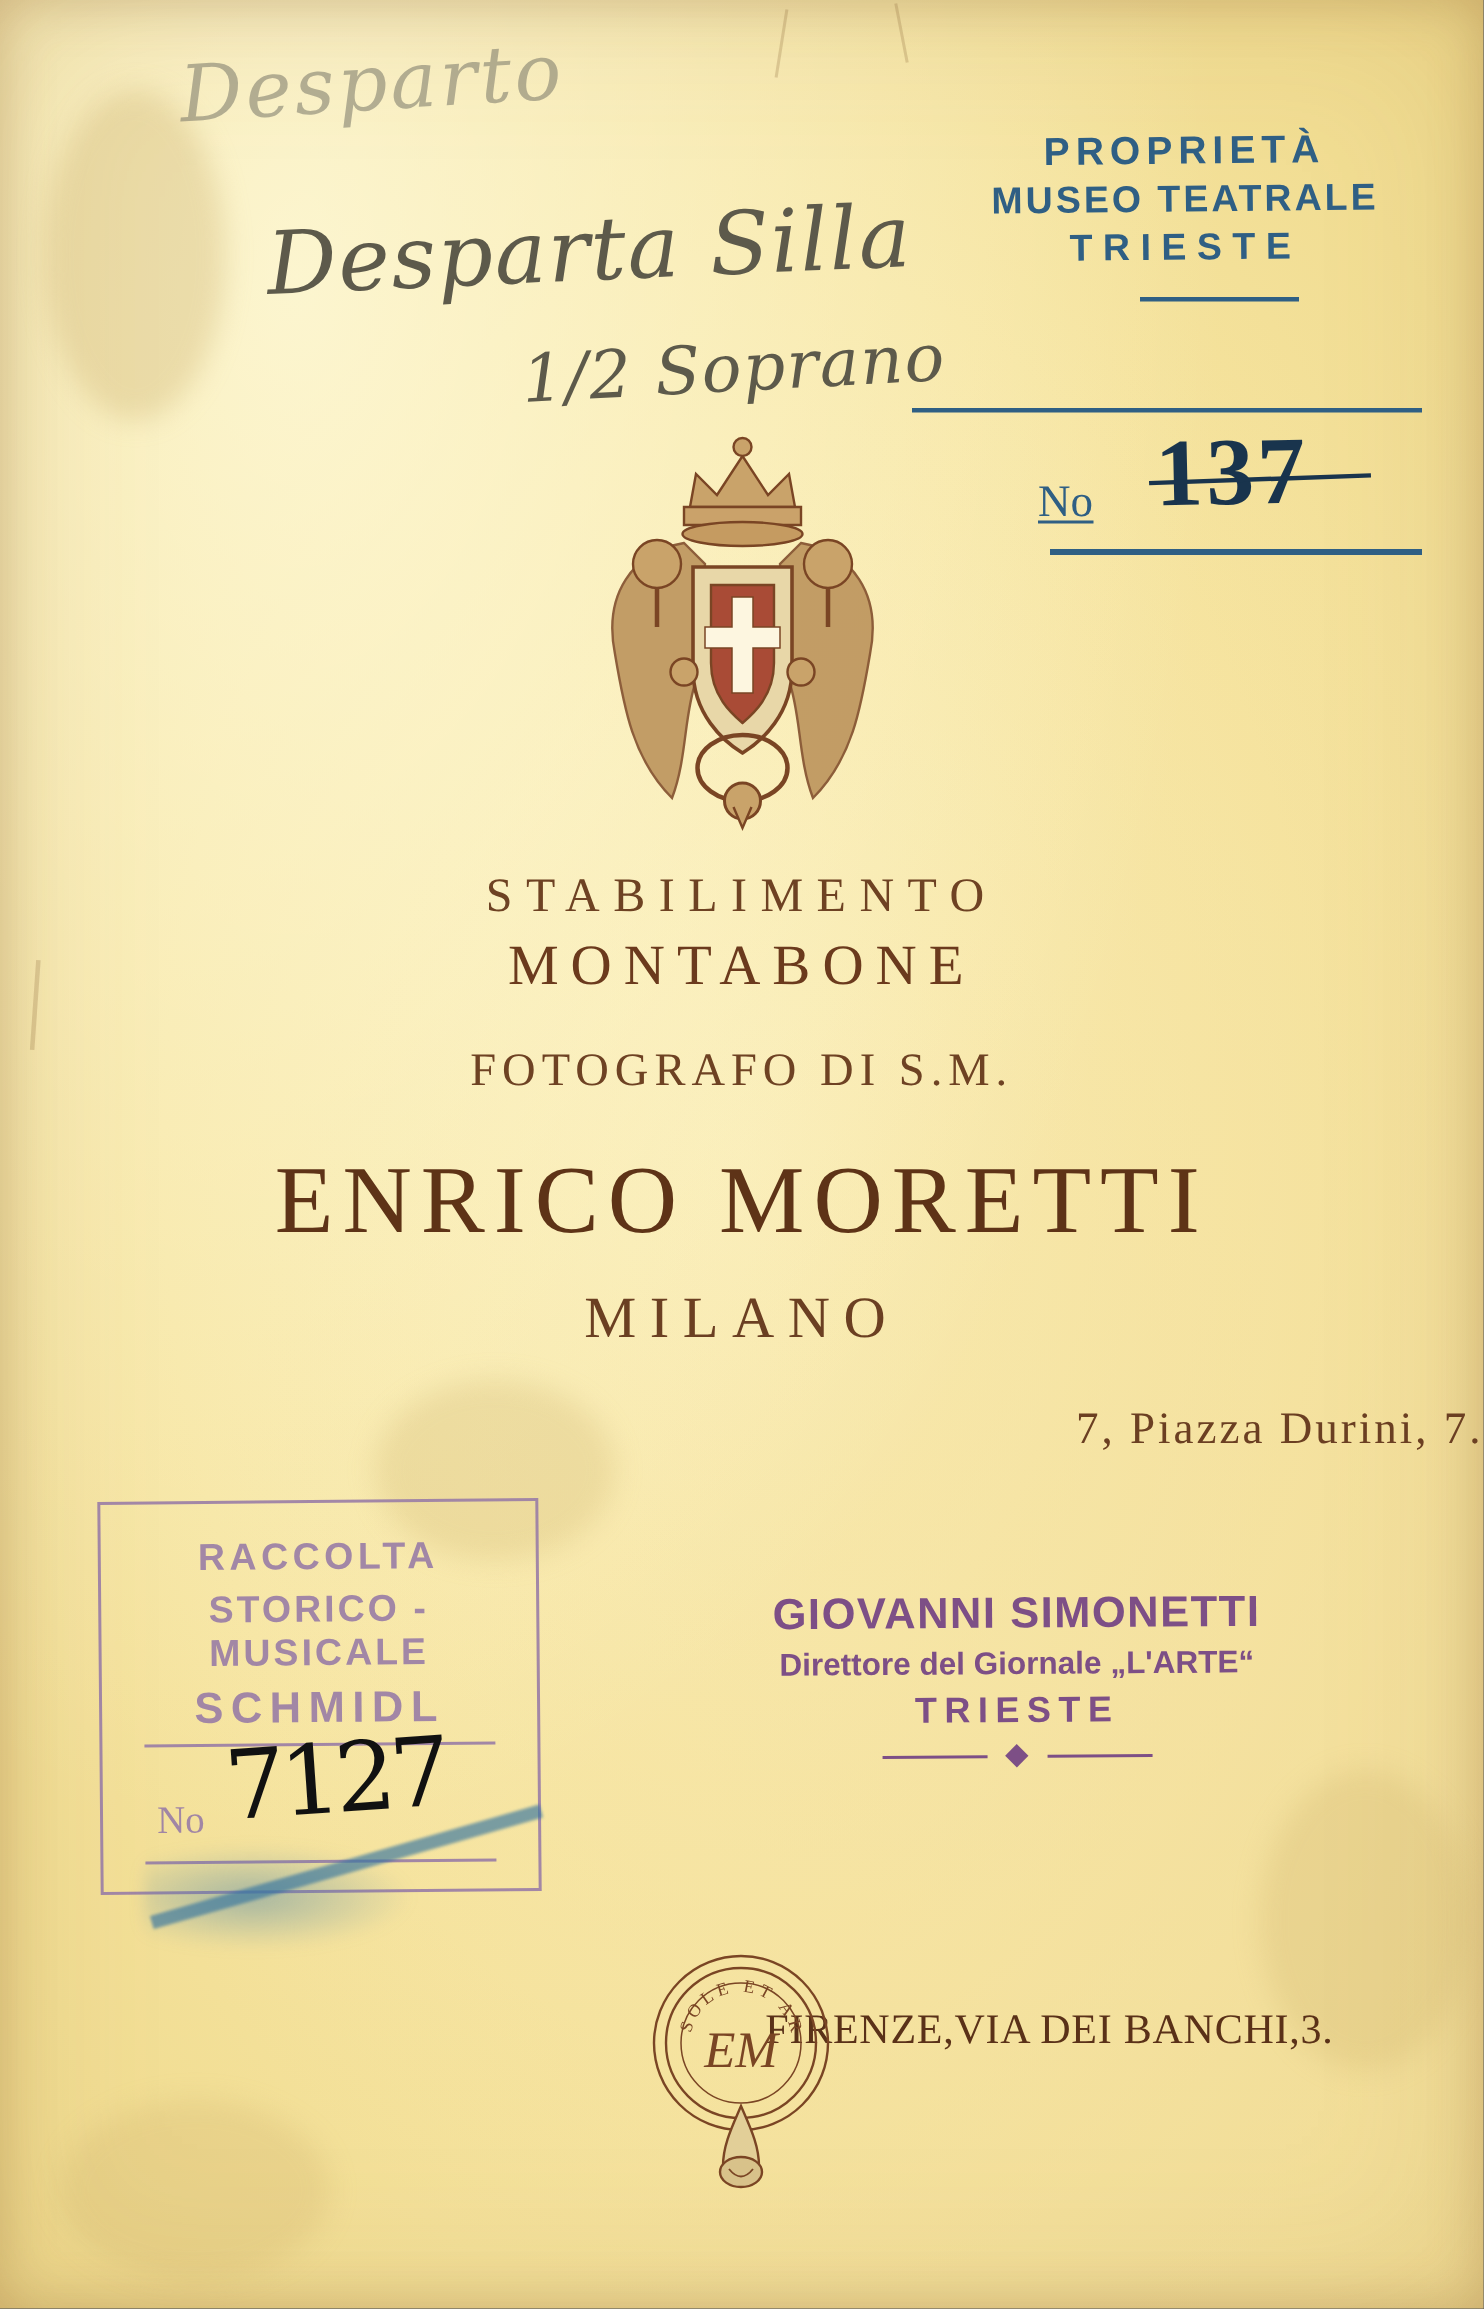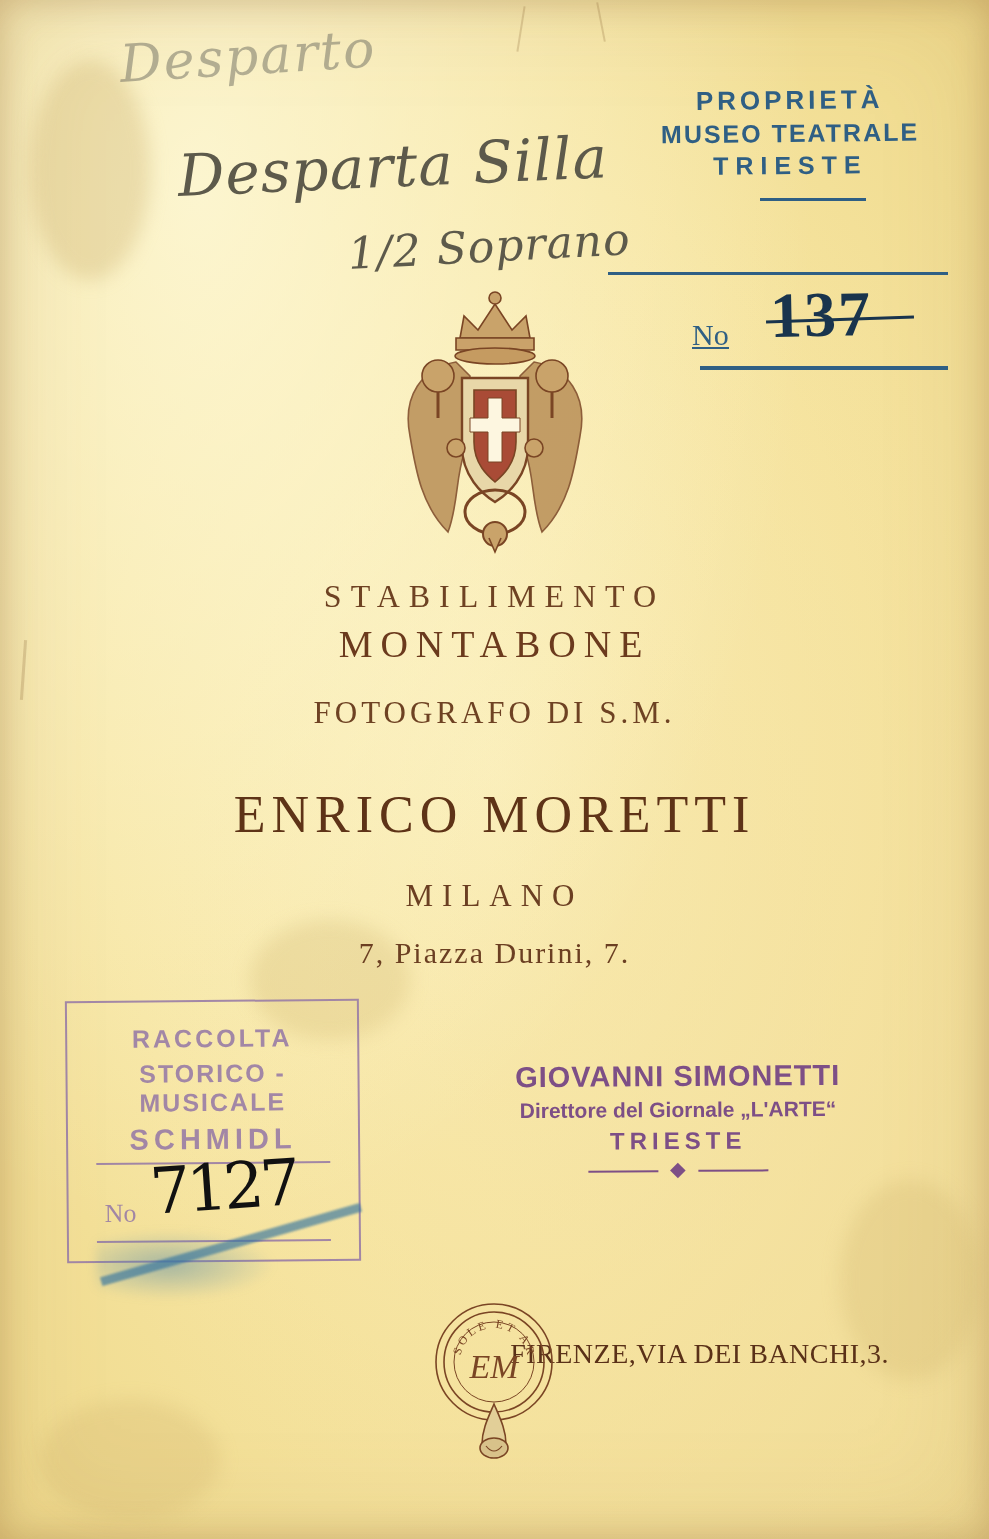--- a/index.html
+++ b/index.html
@@ -168,36 +168,37 @@
     letter-spacing: 4px;
     color: #6e4223;
   }
   #t-diretto {
     top: 752px;
     font-size: 28px;
     letter-spacing: 6px;
     color: #6e4223;
   }
   #t-enrico {
-    top: 785px;
-    font-size: 52px;
+    top: 763px;
+    font-size: 64px;
     letter-spacing: 6px;
     color: #5e3317;
   }
   #t-milano {
-    top: 878px;
-    font-size: 31px;
+    top: 856px;
+    font-size: 39px;
     letter-spacing: 9px;
     color: #6b3f22;
   }
   #t-address {
     top: 936px;
     font-size: 30px;
     letter-spacing: 2px;
     color: #6b3f22;
+    text-align: right;
   }
 
   
   #schmidl {
     position: absolute;
     left: 66px; top: 1000px;
     width: 290px; height: 258px;
     border: 2px solid #9b7fa6;
     color: #9b7fa6;
     font-family: "Liberation Sans", sans-serif;

